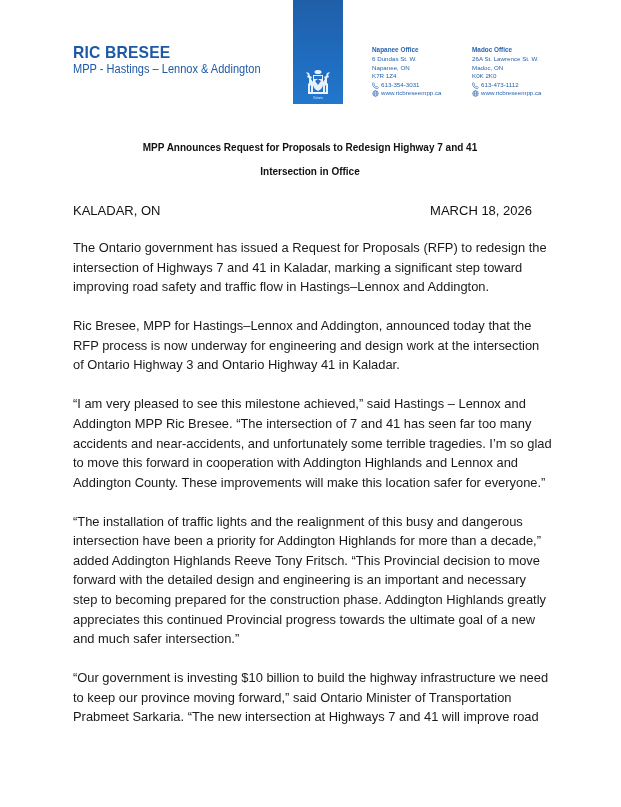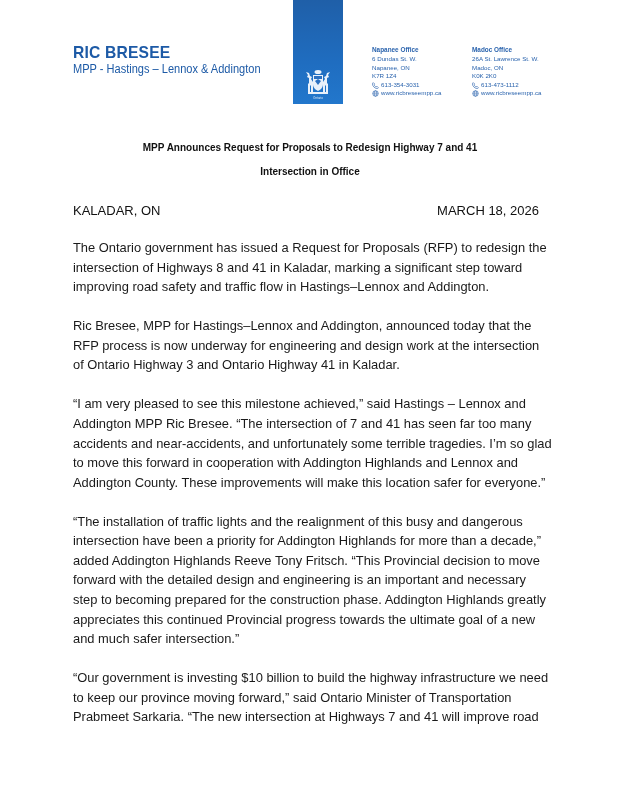--- a/index.html
+++ b/index.html
@@ -30,21 +30,21 @@
     .office .row { display: flex; align-items: center; gap: 2px; white-space: nowrap; }
     .office .ico { width: 7px; height: 7px; display: inline-block; }
     .office-napanee { left: 372px; }
     .office-madoc { left: 472px; }
 
     .title {
       position: absolute; left: 60px; width: 500px; top: 136px; text-align: center;
       font-weight: bold; font-size: 10px; line-height: 24px; color: #111;
     }
     .dateline {
-      position: absolute; left: 73px; right: 82px; top: 203px;
+      position: absolute; left: 73px; right: 89px; top: 203px;
       display: flex; justify-content: space-between; font-size: 13px; color: #111;
     }
     .body {
       position: absolute; left: 73px; width: 480px; top: 238px;
       font-size: 12.9px; line-height: 19.6px; color: #1a1a1a;
     }
     .body p { margin: 0 0 19.4px 0; }
   </style>
 </head>
 <body>
@@ -120,18 +120,18 @@
   <div>MPP Announces Request for Proposals to Redesign Highway 7 and 41</div>
   <div>Intersection in Office</div>
 </div>
 
 <div class="dateline">
   <span>KALADAR, ON</span>
   <span>MARCH 18, 2026</span>
 </div>
 
 <div class="body">
-  <p>The Ontario government has issued a Request for Proposals (RFP) to redesign the intersection of Highways 8 and 41 in Kaladar, marking a significant step toward improving road safety and traffic flow in Hastings–Lennox and Addington.</p>
+  <p>The Ontario government has issued a Request for Proposals (RFP) to redesign the intersection of Highways 7 and 41 in Kaladar, marking a significant step toward improving road safety and traffic flow in Hastings–Lennox and Addington.</p>
   <p>Ric Bresee, MPP for Hastings–Lennox and Addington, announced today that the RFP process is now underway for engineering and design work at the intersection of Ontario Highway 3 and Ontario Highway 41 in Kaladar.</p>
   <p>“I am very pleased to see this milestone achieved,” said Hastings – Lennox and Addington MPP Ric Bresee.  “The intersection of 7 and 41 has seen far too many accidents and near-accidents, and unfortunately some terrible tragedies.  I’m so glad to move this forward in cooperation with Addington Highlands and Lennox and Addington County.  These improvements will make this location safer for everyone.”</p>
   <p>“The installation of traffic lights and the realignment of this busy and dangerous intersection have been a priority for Addington Highlands for more than a decade,” added Addington Highlands Reeve Tony Fritsch.  “This Provincial decision to move forward with the detailed design and engineering is an important and necessary step to becoming prepared for the construction phase.  Addington Highlands greatly appreciates this continued Provincial progress towards the ultimate goal of a new and much safer intersection.”</p>
   <p>“Our government is investing $10 billion to build the highway infrastructure we need to keep our province moving forward,” said Ontario Minister of Transportation Prabmeet Sarkaria.  “The new intersection at Highways 7 and 41 will improve road</p>
 </div>
 
 </body></html>

